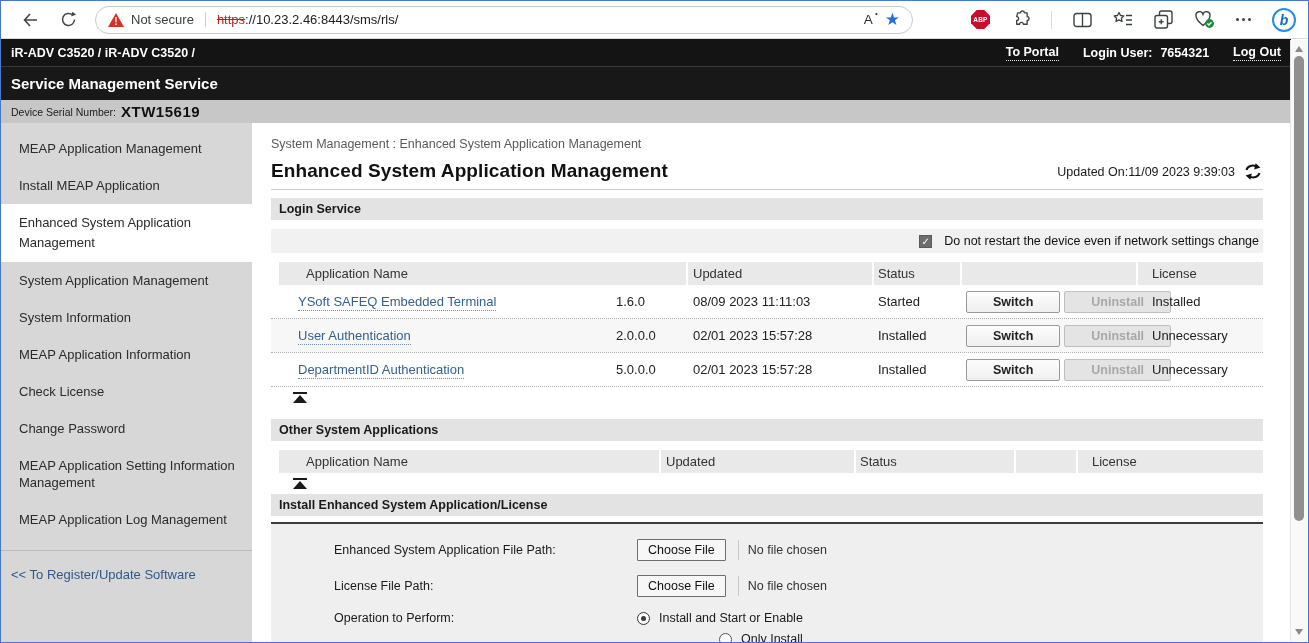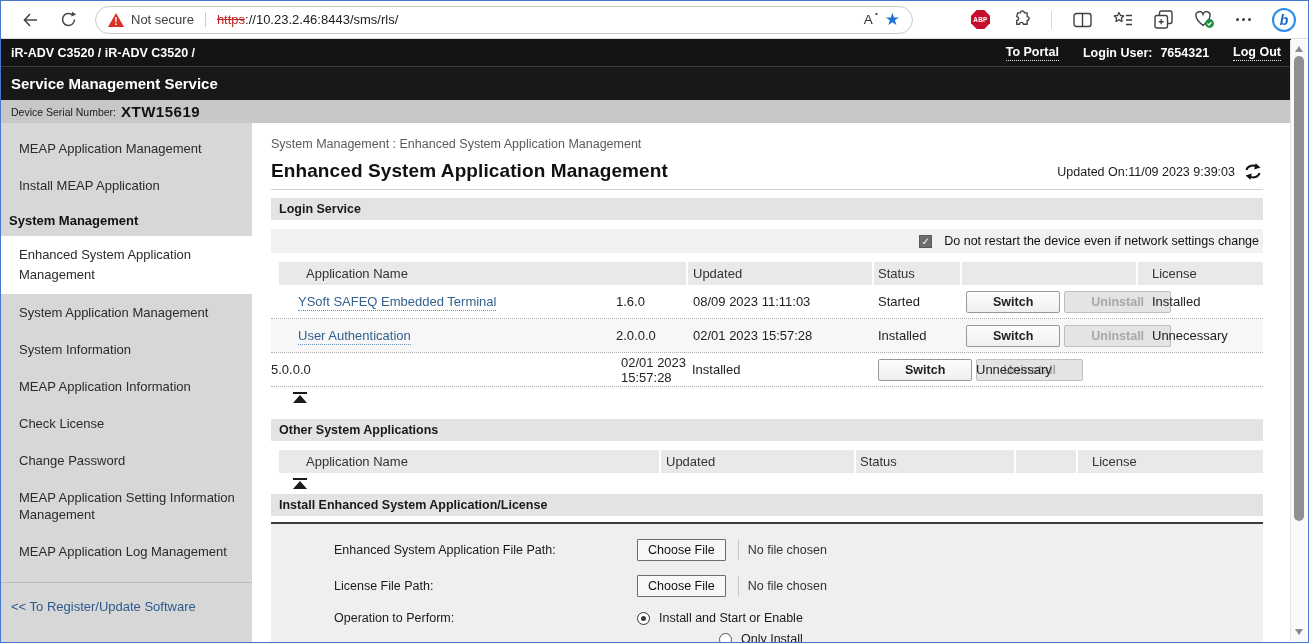--- a/index.html
+++ b/index.html
@@ -194,21 +194,20 @@
     <div class="serial-bar">
       <span class="serial-label">Device Serial Number:</span>
       <span class="serial-value">XTW15619</span>
     </div>
 
     <div class="main">
 
       <div class="sidebar">
         <div class="side-item">MEAP Application Management</div>
         <div class="side-item">Install MEAP Application</div>
-        <div class="side-section">System Management</div>
         <div class="side-item selected">Enhanced System Application Management</div>
         <div class="side-item">System Application Management</div>
         <div class="side-item">System Information</div>
         <div class="side-item">MEAP Application Information</div>
         <div class="side-item">Check License</div>
         <div class="side-item">Change Password</div>
         <div class="side-item">MEAP Application Setting Information Management</div>
         <div class="side-item">MEAP Application Log Management</div>
         <div class="side-divider"></div>
         <div class="side-footer">&lt;&lt; To Register/Update Software</div>
@@ -264,20 +263,21 @@
           <div class="c-updated">02/01 2023 15:57:28</div>
           <div class="c-status">Installed</div>
           <div class="btn-cell">
             <button class="btn">Switch</button>
             <button class="btn disabled">Uninstall</button>
           </div>
           <div class="c-license">Unnecessary</div>
         </div>
 
         <div class="lt-row">
+          <div class="c-name"><span class="app-link">DepartmentID Authentication</span></div>
           <div>5.0.0.0</div>
           <div class="c-updated">02/01 2023 15:57:28</div>
           <div class="c-status">Installed</div>
           <div class="btn-cell">
             <button class="btn">Switch</button>
             <button class="btn disabled">Uninstall</button>
           </div>
           <div class="c-license">Unnecessary</div>
         </div>
 

